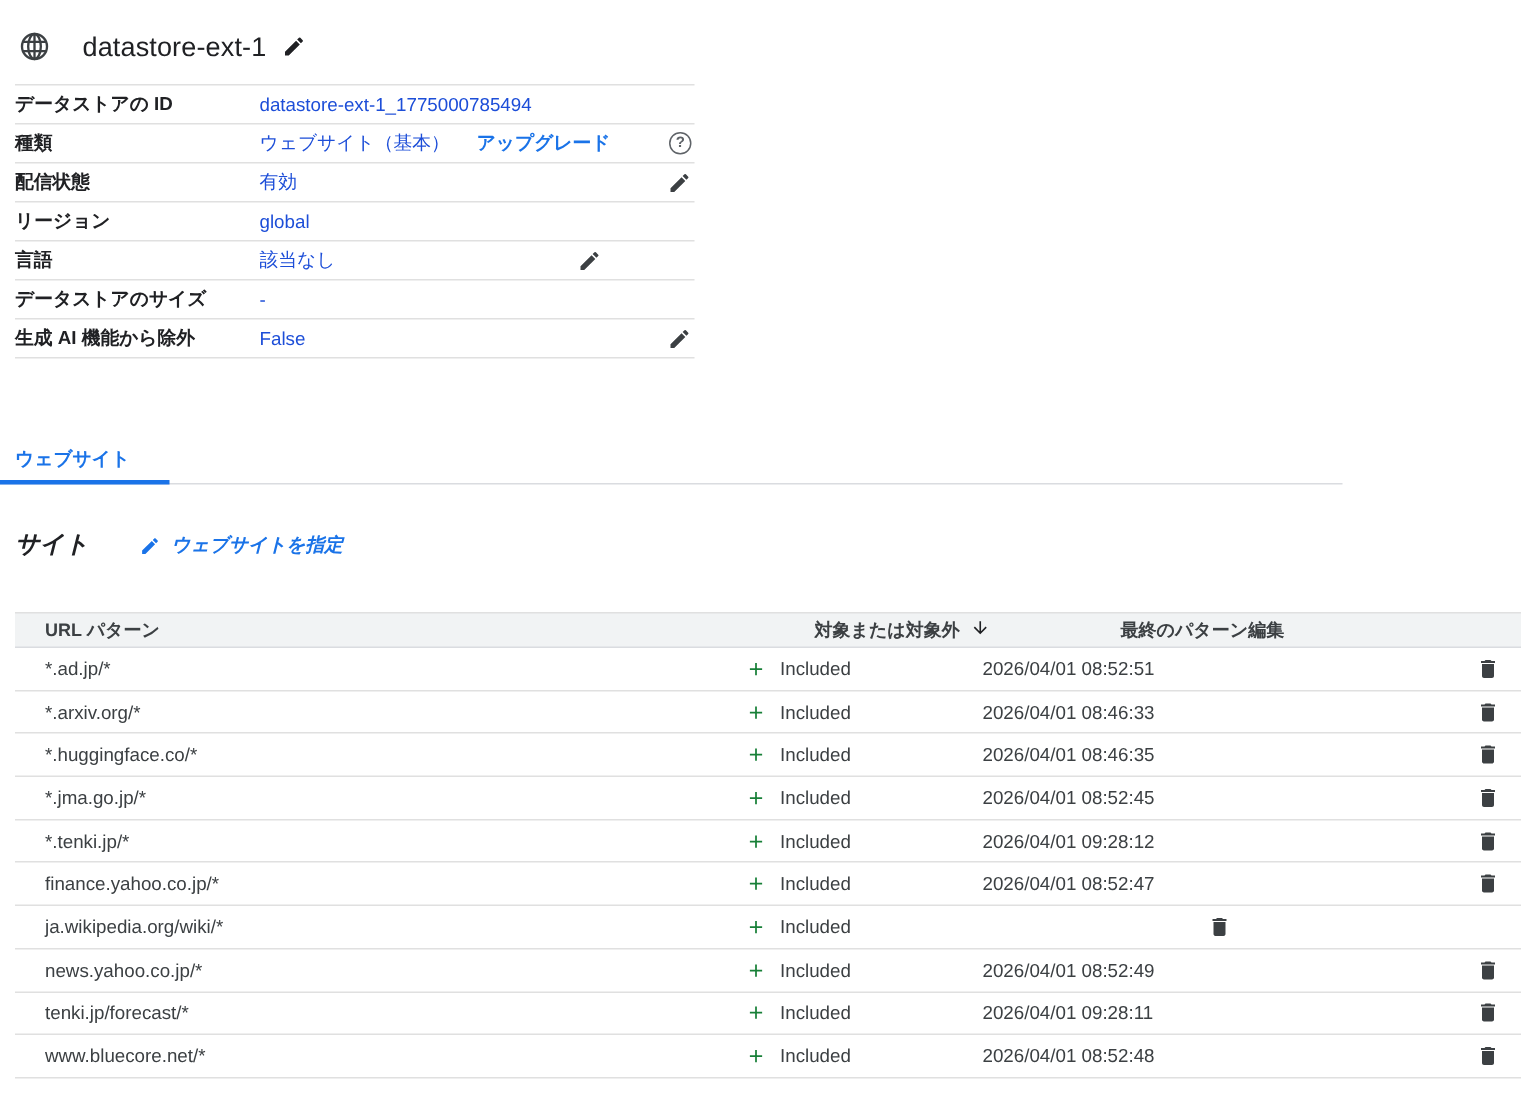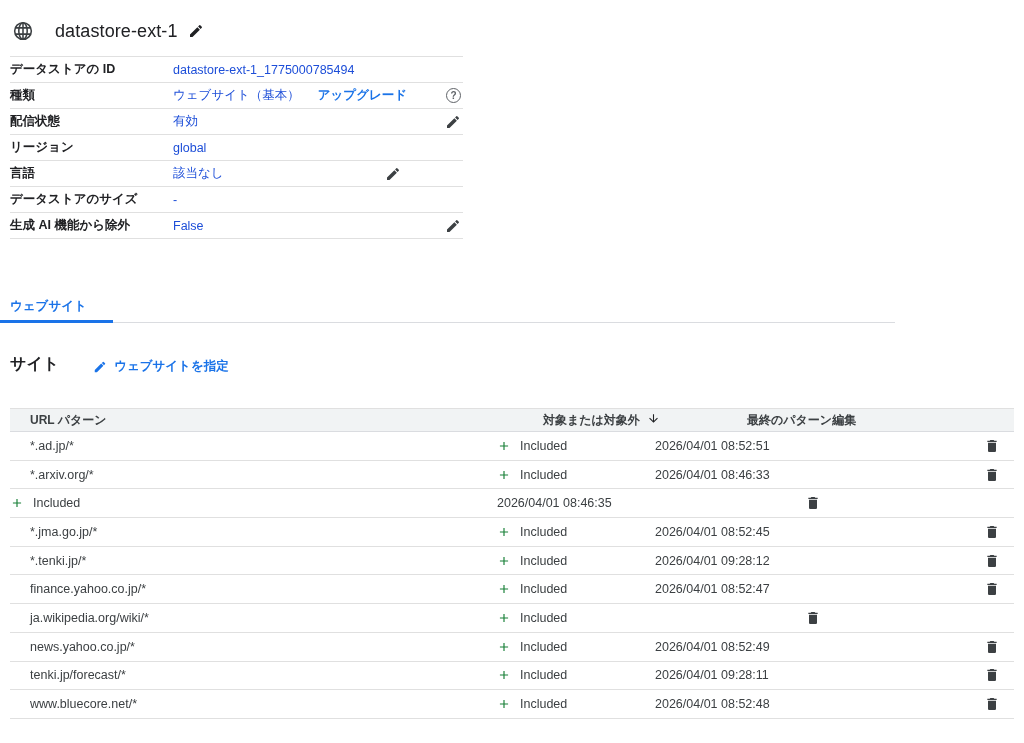--- a/index.html
+++ b/index.html
@@ -60,21 +60,21 @@
     height: 31px; padding: 0 10px;
     display: flex; align-items: center;
     color: #1a73e8; font-weight: 700; font-size: 12.5px;
     border-bottom: 3px solid #1a73e8;
     cursor: pointer; min-width: 113px;
   }
 
   
   .site-head {
     margin: 29px 0 0 10px;
-    display: flex; align-items: flex-end; height: 23px;
+    display: flex; align-items: center; height: 23px; font-style: italic;
   }
   .site-title { font-size: 16px; font-weight: 700; color: #202124; }
   .edit-link {
     margin-left: 34px; display: flex; align-items: center; gap: 7px;
     color: #1a73e8; font-weight: 700; font-size: 12.5px; cursor: pointer; text-decoration: none;
   }
 
   
   .url-table { margin: 33px 0 0 10px; width: 1004px; }
   .t-head {
@@ -278,20 +278,21 @@
       <span class="cell-actions">
         <button class="icon-btn trash-btn">
           <svg width="16" height="16" viewBox="0 0 24 24" fill="#3c4043">
                 <use href="#ic-trash"></use>
               </svg>
         </button>
       </span>
     </div>
 
     <div class="t-row">
+      <span class="cell-pattern">*.huggingface.co/*</span>
       <span class="cell-incl">
         <span>
           <svg width="14" height="14" viewBox="0 0 24 24" fill="#188038">
                 <use href="#ic-plus"></use>
               </svg>
         </span>
         <span class="incl-text">Included</span>
       </span>
       <span class="cell-edited">2026/04/01 08:46:35</span>
       <span class="cell-actions">

